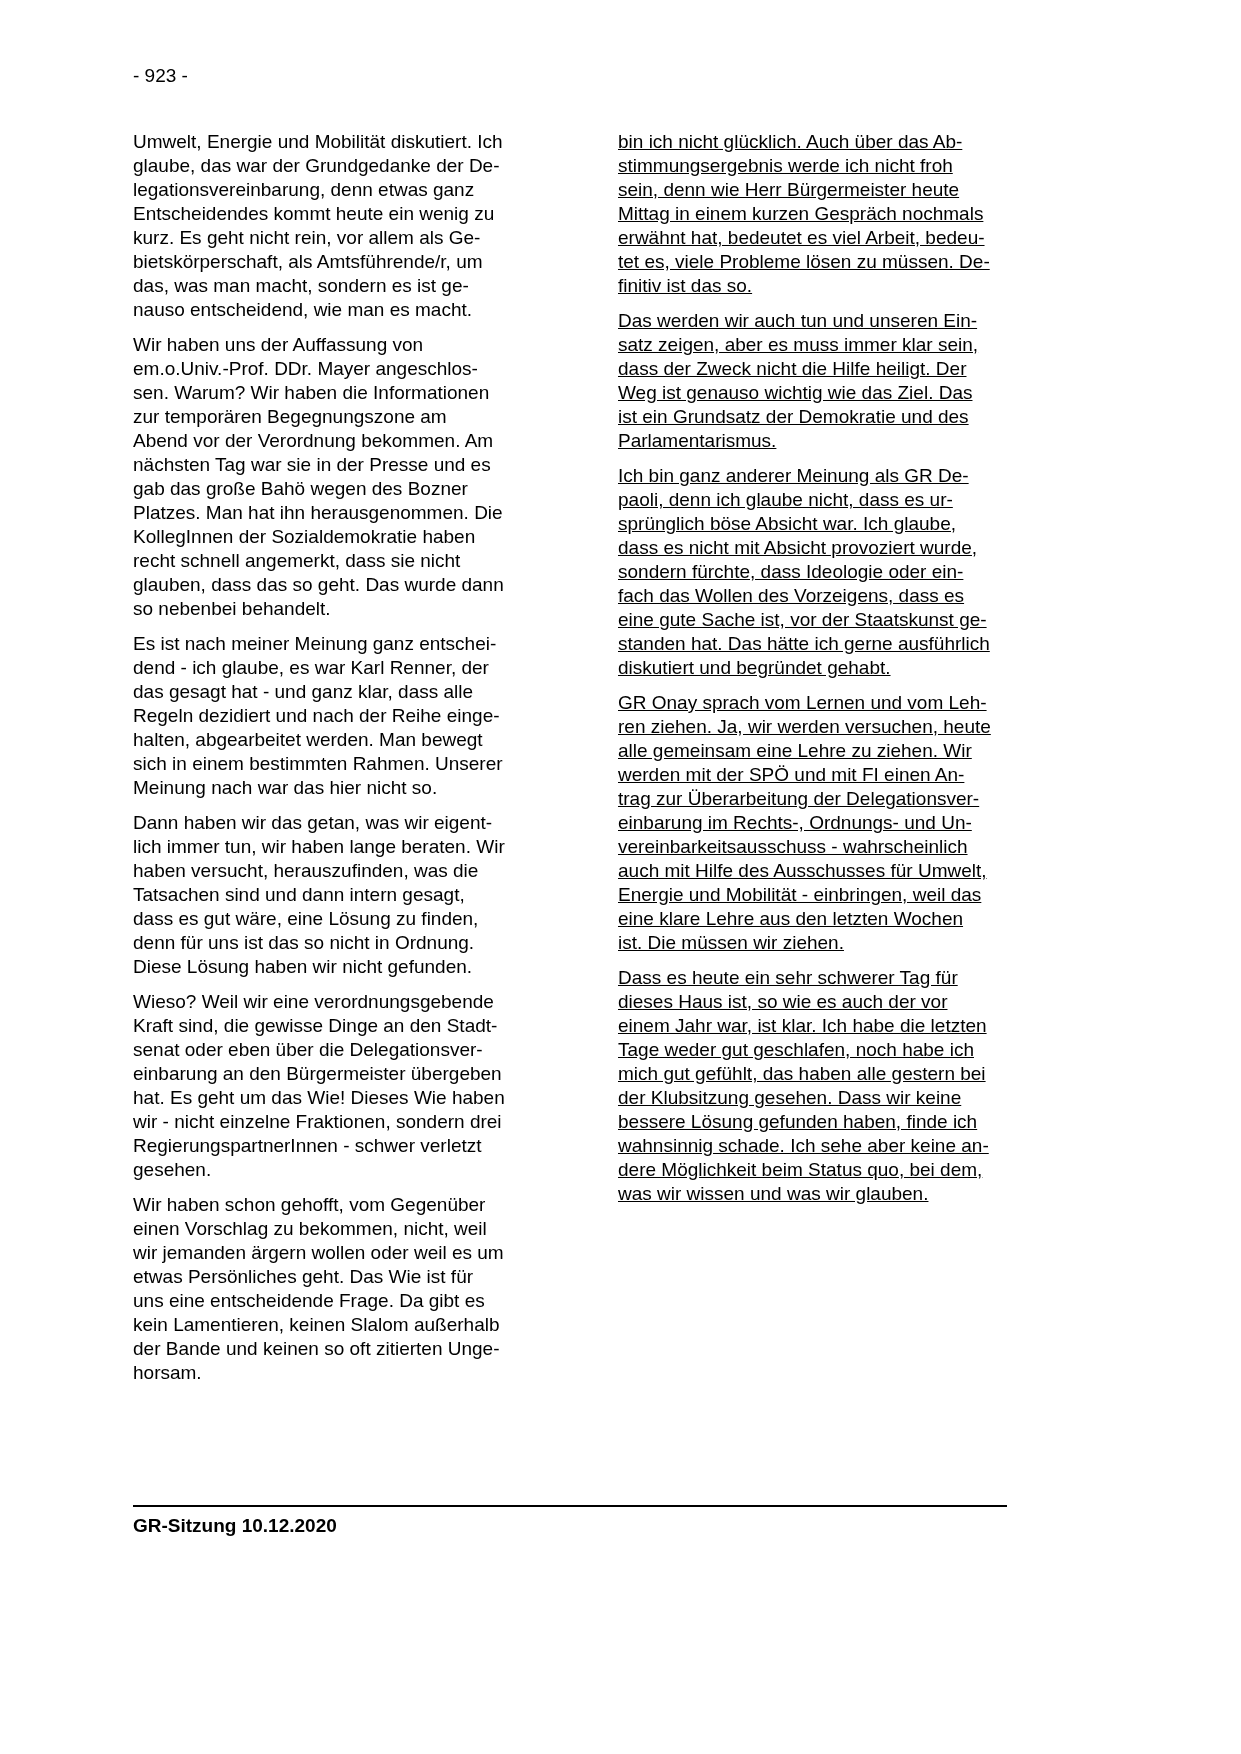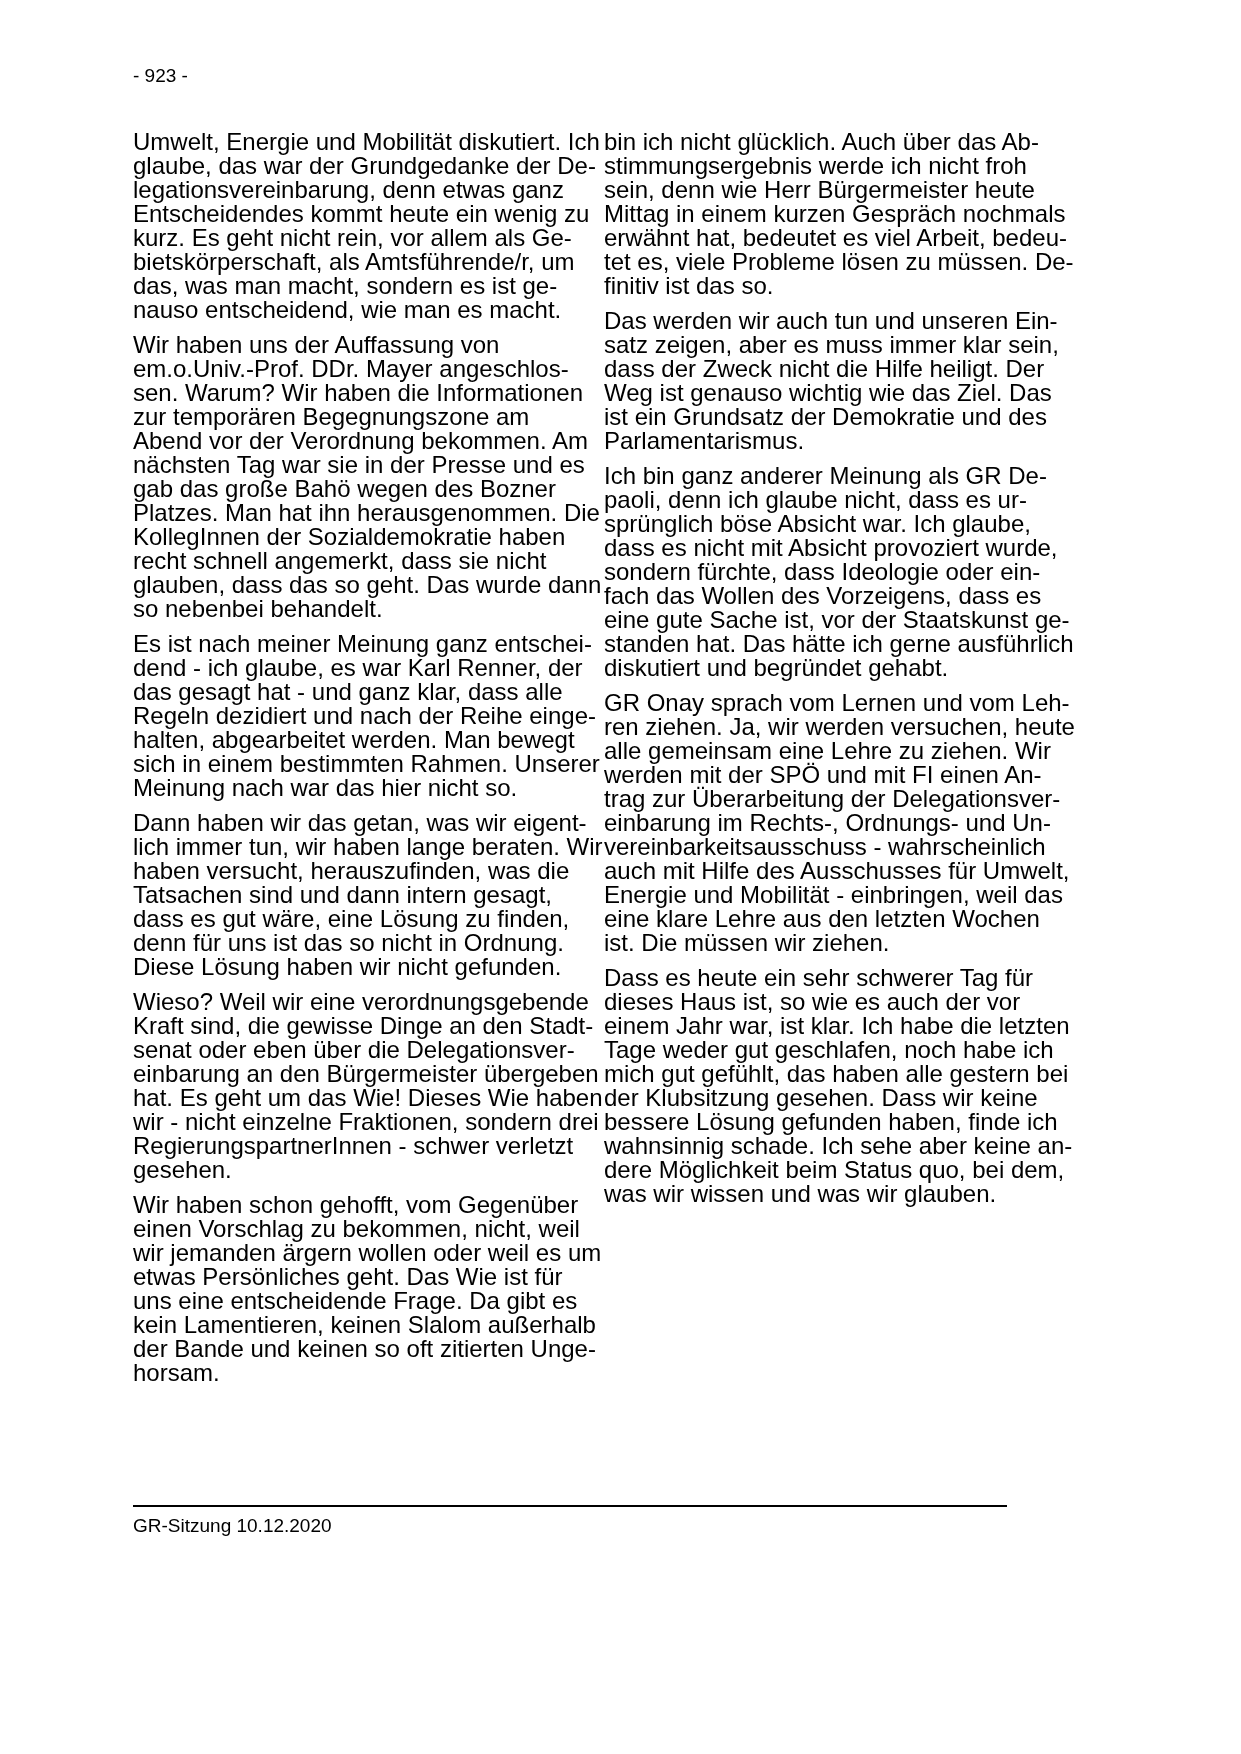--- a/index.html
+++ b/index.html
@@ -19,38 +19,39 @@
     position: absolute;
     top: 64px;
     left: 133px;
     width: 874px;
     font-size: 19px;
     line-height: 24px;
   }
   .text-column {
     position: absolute;
     top: 130px;
-    font-size: 24px;
+    font-size: 19px;
     line-height: 24px;
   }
   .text-column.left  { left: 133px; width: 440px; }
-  .text-column.right { left: 604px; width: 440px; }
+  .text-column.right { left: 618px; width: 440px; text-decoration: underline; }
   .text-column p {
     margin: 0 0 11px 0;
     white-space: pre;
   }
   .footer {
     position: absolute;
     left: 133px;
     top: 1505px;
     width: 874px;
     border-top: 2px solid #000000;
     padding-top: 7px;
     font-size: 19px;
     line-height: 24px;
+    font-weight: bold;
   }
 </style>
 </head>
 <body>
 
 <div class="page-number">- 923 -</div>
 
 <div class="text-column left">
   <p>Umwelt, Energie und Mobilität diskutiert. Ich
 glaube, das war der Grundgedanke der De-

